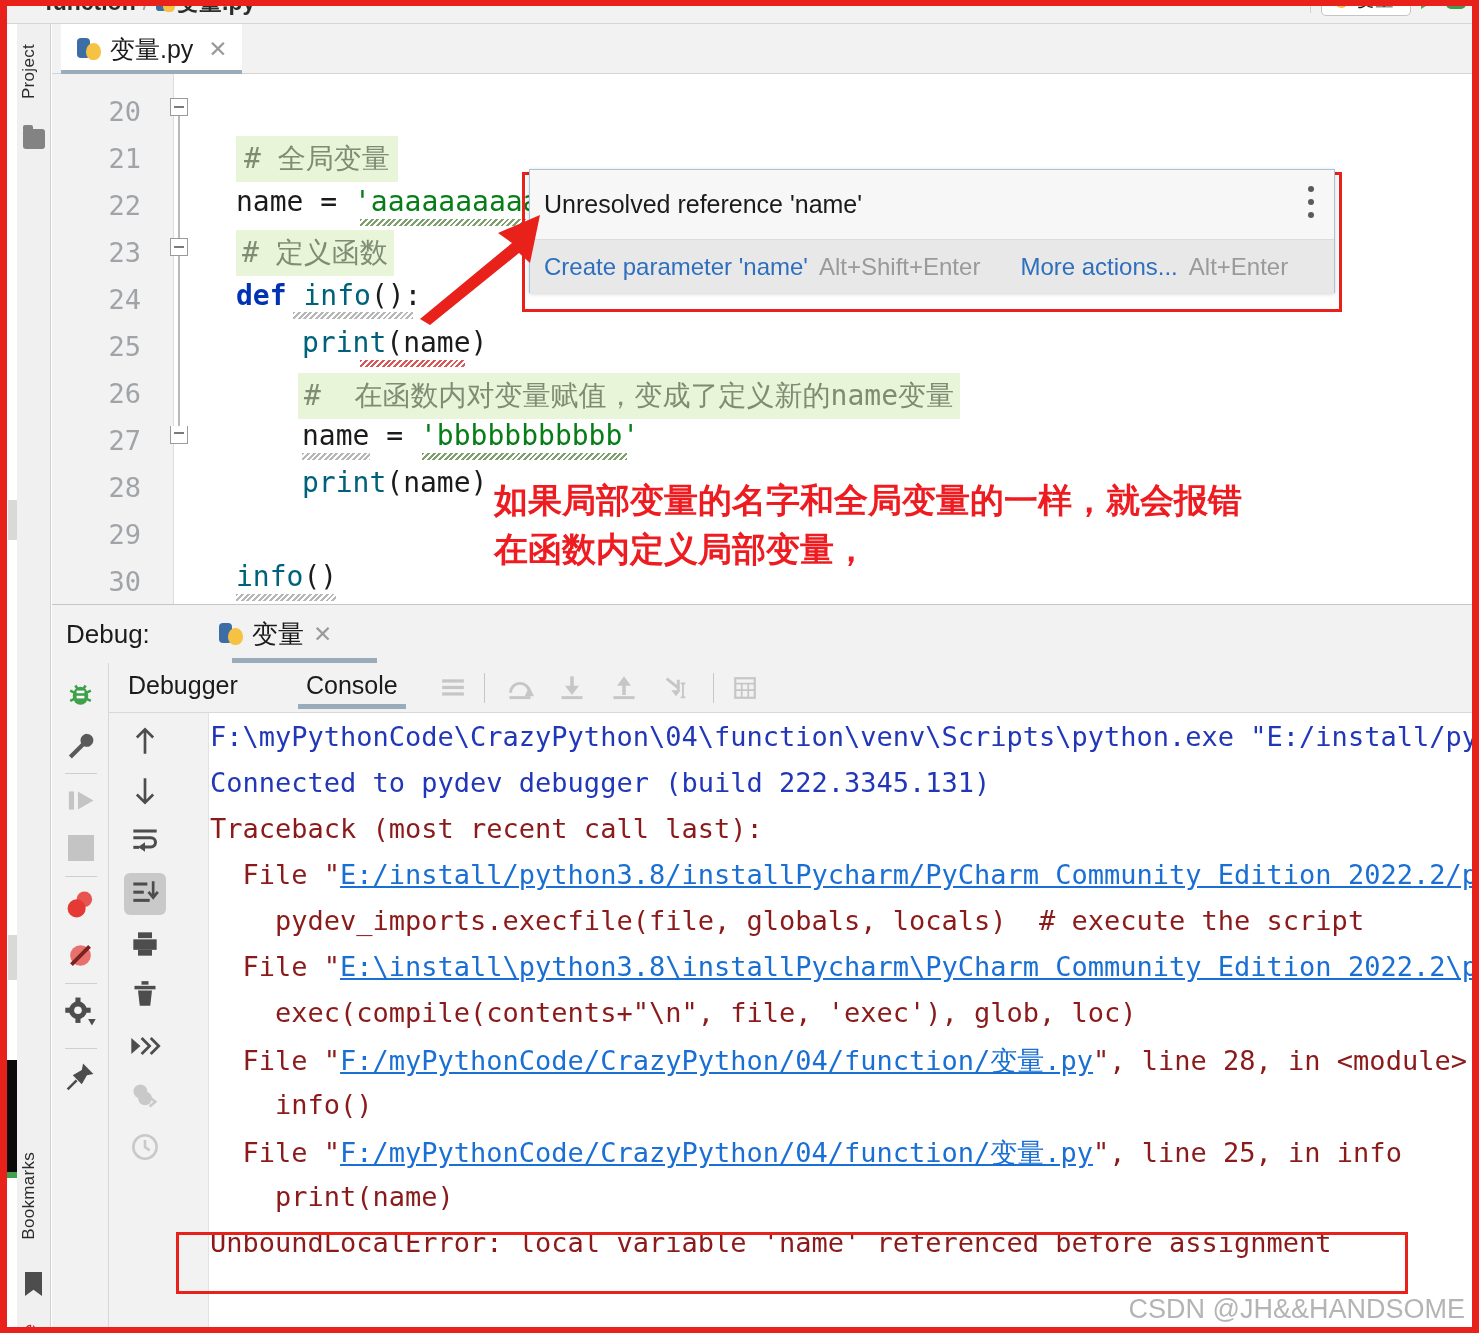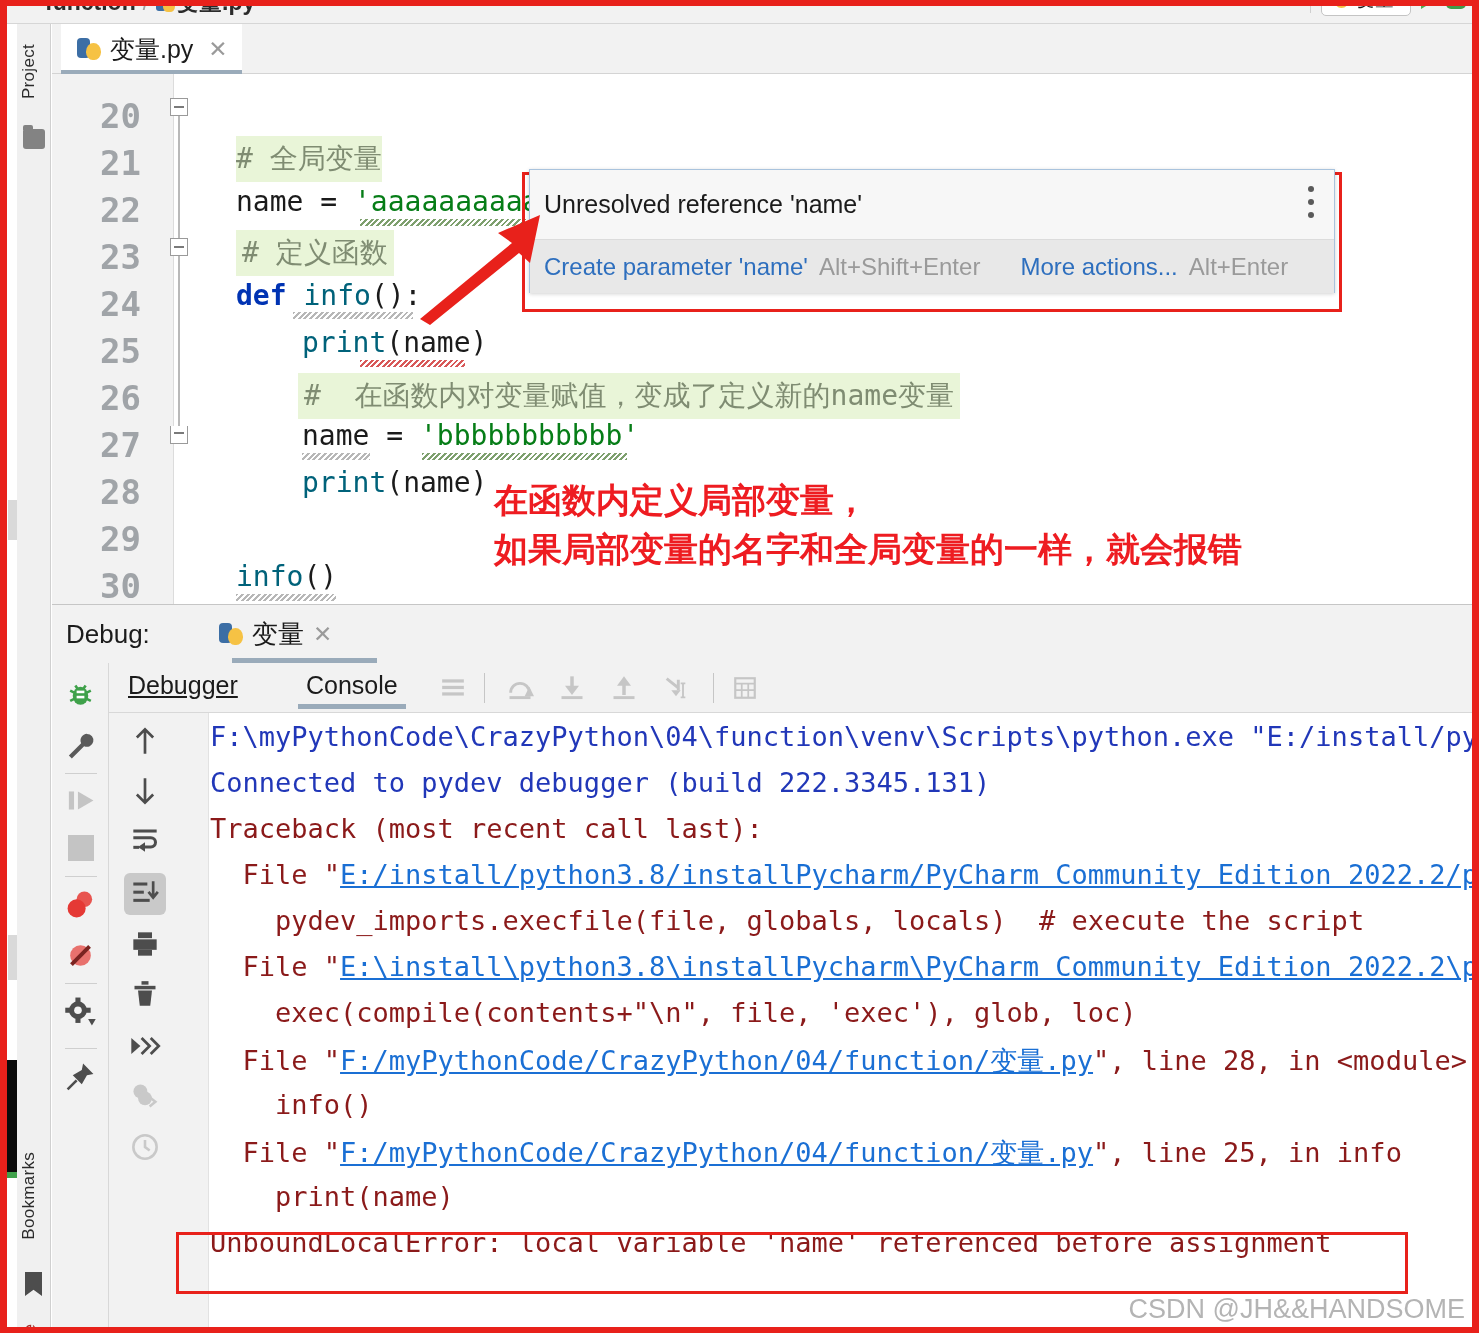--- a/index.html
+++ b/index.html
@@ -58,22 +58,22 @@
              display:flex; align-items:center; gap:9px; padding:0 14px 0 16px; }
   .filetab:after { content:''; position:absolute; left:0; bottom:0; width:100%; height:4px; background:#9aabba;}
   .filetab .name { font-size:25px; color:#1b1b1b; }
   .filetab .close { font-size:23px; color:#9a9a9a; margin-left:6px; }
   .pyicon2 { position:relative; width:24px; height:24px; }
   .pyicon2 .b { position:absolute; left:0; top:1px; width:13px; height:20px; background:#3c6ea5; border-radius:4px;}
   .pyicon2 .y { position:absolute; left:9px; top:6px; width:15px; height:17px; background:#f6c244; border-radius:50% 50% 45% 45%;}
 
   .gutter { position:absolute; left:0; top:50px; width:122px; height:530px; background:#f2f2f2;
             border-right:1px solid #dcdcdc; }
-  .lnum { position:absolute; right:32px; font-size:34px; color:#a0a4a8;
-          font-family:"DejaVu Sans Mono","Liberation Mono",monospace;font-weight:bold; }
+  .lnum { position:absolute; right:32px; font-size:27px; color:#a0a4a8;
+          font-family:"DejaVu Sans Mono","Liberation Mono",monospace; }
   .fold { position:absolute; left:118px; width:18px; height:18px; border:1.6px solid #9a9a9a; background:#ffffff;}
   .fold:after { content:''; position:absolute; left:3px; top:7px; width:10px; height:1.8px; background:#7a7a7a;}
   .fold-end { position:absolute; left:118px; width:18px; height:18px; border:1.6px solid #9a9a9a;
               border-top:none; background:#ffffff; }
   .fold-end:after { content:''; position:absolute; left:3px; top:6px; width:10px; height:1.8px; background:#7a7a7a;}
   .foldline { position:absolute; left:126px; width:1.6px; background:#b9b9b9; }
 
   .code { position:absolute; left:123px; top:50px; width:1297px; height:530px;
           font-family:"DejaVu Sans Mono","Liberation Mono",monospace; font-size:28px; }
   .cl { position:absolute; white-space:pre; }
@@ -208,21 +208,21 @@
     </div>
 
     <div class="fold" style="top:74px;"></div>
     <div class="foldline" style="top:92px;height:122px;"></div>
     <div class="fold" style="top:214px;"></div>
     <div class="foldline" style="top:232px;height:170px;"></div>
     <div class="fold-end" style="top:402px;"></div>
 
     <div class="code">
 
-      <div class="cl cmt" style="left:61px; top:62px; padding:4px 0;"># 全局变量</div>
+      <div class="cl cmt" style="left:61px; top:62px; padding:4px 8px;"># 全局变量</div>
 
       <div class="cl" style="left:61px; top:111px;"><span class="pln">name</span><span class="pln"> = </span><span class="str">'aaaaaaaaaaa'</span></div>
       <div class="sq sq-grn" style="left:185px; top:145px; width:210px;"></div>
 
       <div class="cl cmt" style="left:61px; top:156px; padding:4px 6px;"># 定义函数</div>
 
       <div class="cl" style="left:61px; top:205px;"><span class="kw">def </span><span class="fn">info</span><span class="pln">():</span></div>
       <div class="sq sq-gray" style="left:118px; top:238px; width:120px;"></div>
 
       <div class="cl" style="left:127px; top:252px;"><span class="fn">print</span><span class="pln">(name)</span></div>
@@ -257,22 +257,22 @@
     </div>
     <div class="popup-bot">
       <span class="pb-link">Create parameter 'name'</span>
       <span class="pb-key">Alt+Shift+Enter</span>
       <span class="pb-link2">More actions...</span>
       <span class="pb-key">Alt+Enter</span>
     </div>
   </div>
 
   <div class="annot">
+    <div>如果局部变量的名字和全局变量的一样，就会报错</div>
     <div>在函数内定义局部变量，</div>
-    <div>如果局部变量的名字和全局变量的一样，就会报错</div>
   </div>
 
   <div class="debugpanel">
     <div class="debug-head">
       <div class="debug-label">Debug:</div>
       <div class="debug-tab">
         <span class="pyicon2">
             <i class="b"></i>
             <i class="y"></i>
           </span>
@@ -325,21 +325,21 @@
       </svg>
       <div class="hline" style="left:13px; top:385px; width:32px;"></div>
 
       <svg class="ic" style="left:13px; top:398px;" width="31" height="31" viewBox="0 0 24 24">
         <path d="M14 2 L22 10 L17 11 L13 18 L6 11 L13 7 Z" fill="#4d4d4d"></path>
         <path d="M9 15 L2 22" stroke="#4d4d4d" stroke-width="2"></path>
       </svg>
     </div>
 
     <div class="dbg-toolbar">
-      <div class="dbgtab" style="left:19px;text-decoration:underline;">Debugger</div>
+      <div class="dbgtab" style="left:19px;">Debugger</div>
       <div class="dbgtab active" style="left:197px;">Console</div>
 
       <svg class="ic" style="left:330px; top:12px;" width="28" height="26" viewBox="0 0 24 24">
         <rect x="2" y="4" width="20" height="3" fill="#c6c6c6"></rect>
           <rect x="2" y="10" width="20" height="3" fill="#c6c6c6"></rect>
           <rect x="2" y="16" width="20" height="3" fill="#c6c6c6"></rect>
       </svg>
       <div class="hline" style="left:375px; top:10px; width:1px; height:30px; background:#c6c6c6;"></div>
 
       <svg class="ic" style="left:396px; top:11px;" width="30" height="28" viewBox="0 0 24 24">

